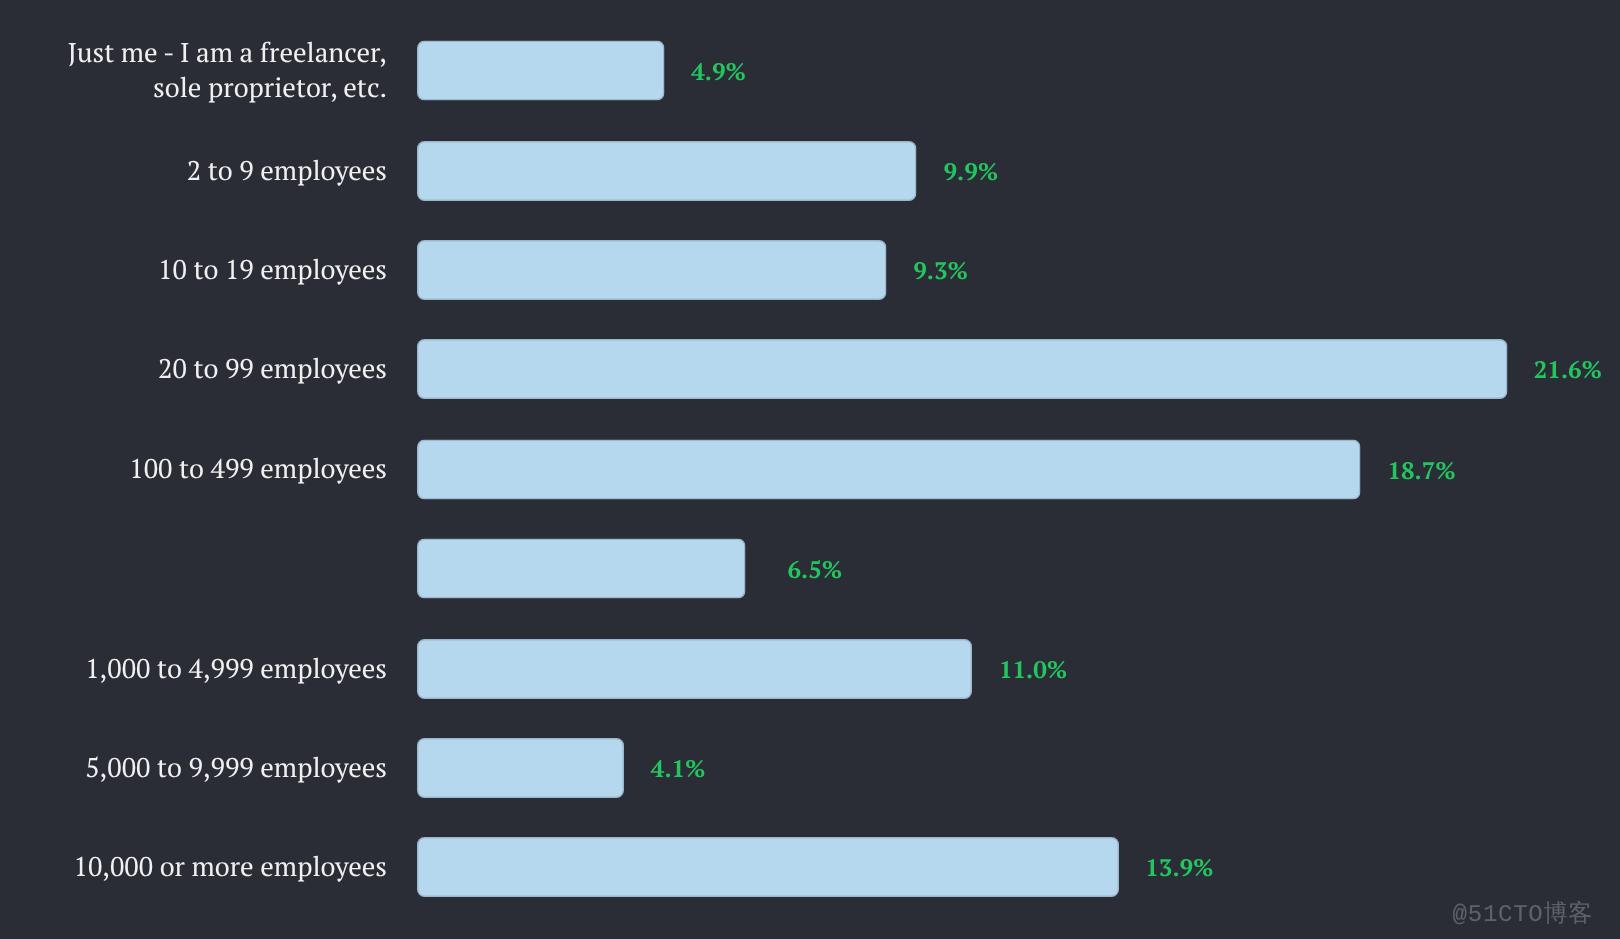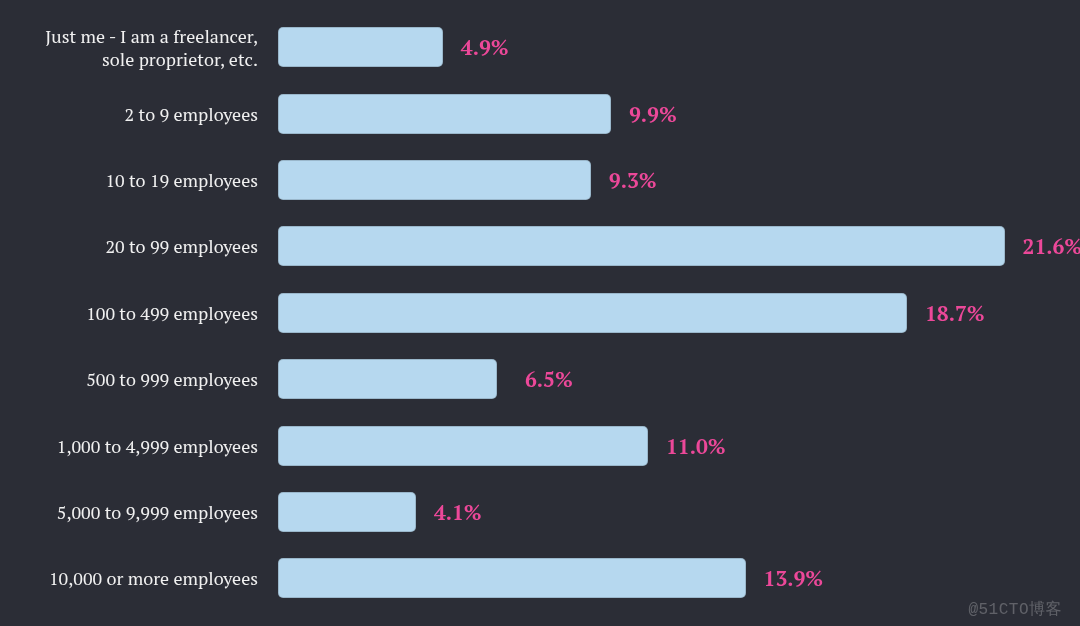--- a/index.html
+++ b/index.html
@@ -53,23 +53,23 @@
     height:40px;
     background:#b6d8ef;
     border-radius:5px;
     border:1px solid rgba(0,0,0,0.15);
     box-sizing:border-box;
   }
   .val{
     position:absolute;
     top:50%;
     transform:translateY(-50%);
-    font-size:21px;
+    font-size:16px;
     font-weight:bold;
-    color:#ec4899;
+    color:#22c55e;
     white-space:nowrap;
   }
   .watermark{
     position:absolute;
     right:18px;
     bottom:6px;
     color:rgba(255,255,255,0.25);
     font-family:Liberation Mono, monospace;
     font-size:16px;
     letter-spacing:0.5px;
@@ -108,21 +108,20 @@
       </div>
     </div>
     <div class="row">
       <div class="cat">100 to 499 employees</div>
       <div class="track">
         <div class="bar" style="width: 629px;"></div>
         <div class="val" style="left: 647px;">18.7%</div>
       </div>
     </div>
     <div class="row">
-      <div class="cat">500 to 999 employees</div>
       <div class="track">
         <div class="bar" style="width: 218.636px;"></div>
         <div class="val" style="left: 247px;">6.5%</div>
       </div>
     </div>
     <div class="row">
       <div class="cat">1,000 to 4,999 employees</div>
       <div class="track">
         <div class="bar" style="width: 370px;"></div>
         <div class="val" style="left: 388px;">11.0%</div>

